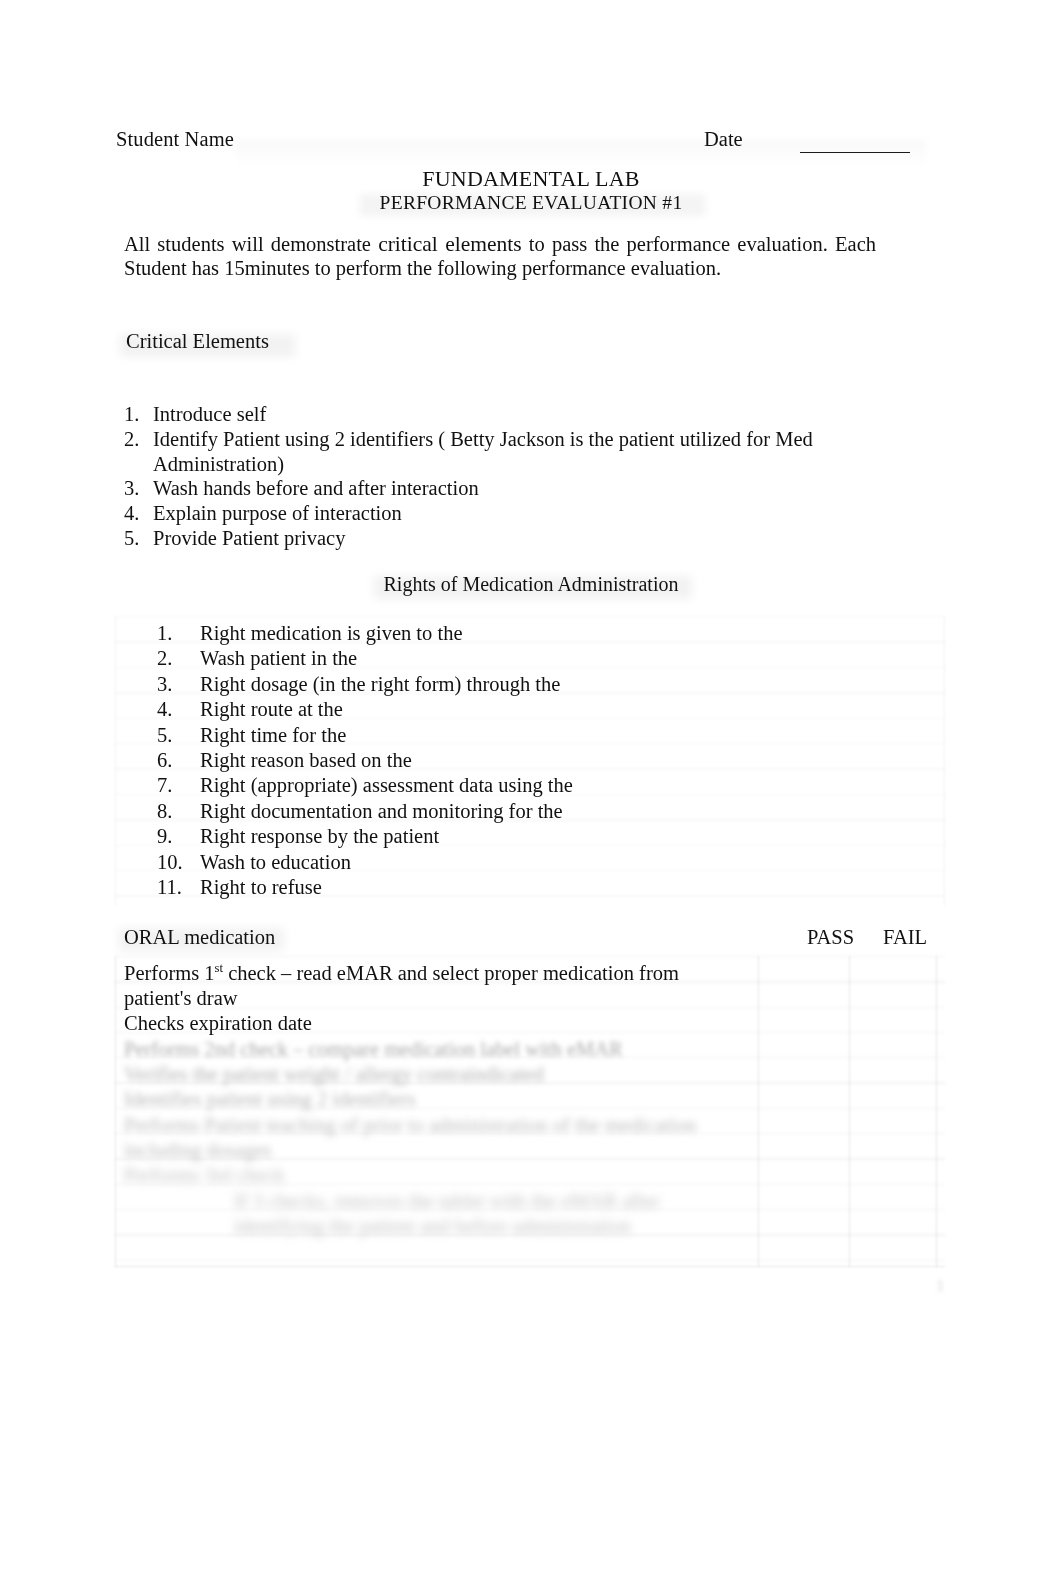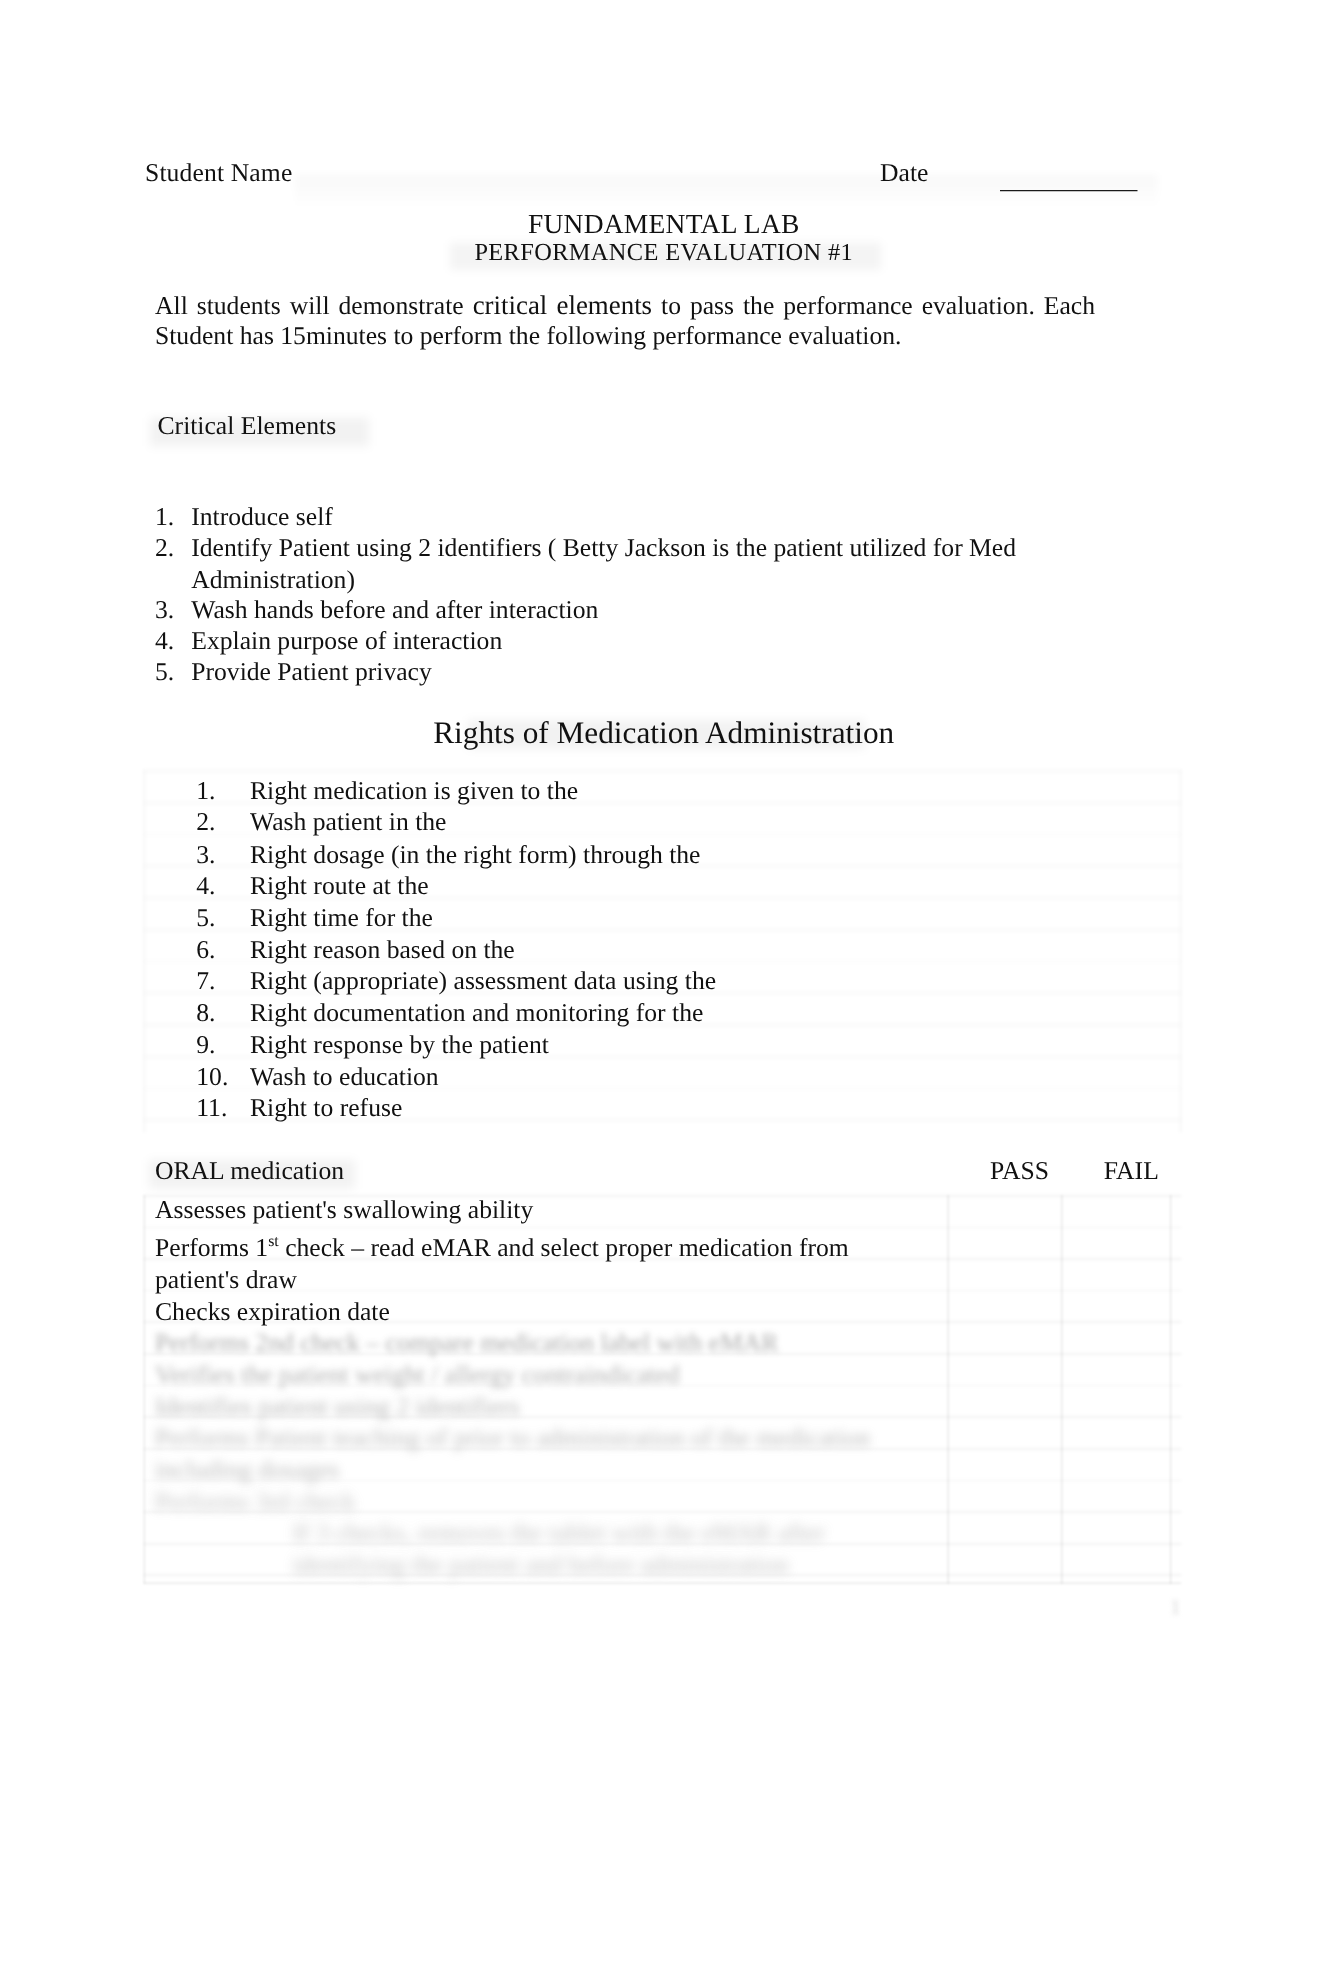--- a/index.html
+++ b/index.html
@@ -150,21 +150,21 @@
     text-align: left;
   }
 
   
   .rights-heading {
     position: absolute;
     left: 0;
     top: 573px;
     width: 1062px;
     text-align: center;
-    font-size: 25px;
+    font-size: 20px;
   }
   .rights-heading-shade {
     position: absolute;
     left: 374px;
     top: 576px;
     width: 318px;
     height: 23px;
     background: rgba(0,0,0,0.05);
     filter: blur(4px);
     pointer-events: none;
@@ -251,21 +251,21 @@
     left: 4px;
     top: 6px;
     width: 165px;
     height: 23px;
     background: rgba(0,0,0,0.05);
     filter: blur(4px);
     pointer-events: none;
   }
   .eval-head .pass {
     position: absolute;
-    left: 677px;
+    left: 692px;
     top: 4px;
     font-size: 20.5px;
   }
   .eval-head .fail {
     position: absolute;
     left: 768px;
     top: 4px;
     font-size: 20.5px;
   }
 
@@ -457,23 +457,20 @@
     <div class="eval-body">
       <div class="eval-rowlines"></div>
       <div class="vline v0"></div>
       <div class="vline v1"></div>
       <div class="vline v2"></div>
       <div class="vline v3"></div>
       <div class="botline"></div>
 
       <div class="eval-text">
 
-        <div class="eval-line">
-          <span>Assesses patient's swallowing ability</span>
-        </div>
 
         <div class="eval-line wrap">
           <span>Performs 1</span><sup>st</sup><span> check – read eMAR and select proper medication from patient's draw</span>
         </div>
 
         <div class="eval-line">
           <span>Checks expiration date</span>
         </div>
 
         <div class="eval-line faded f1">

